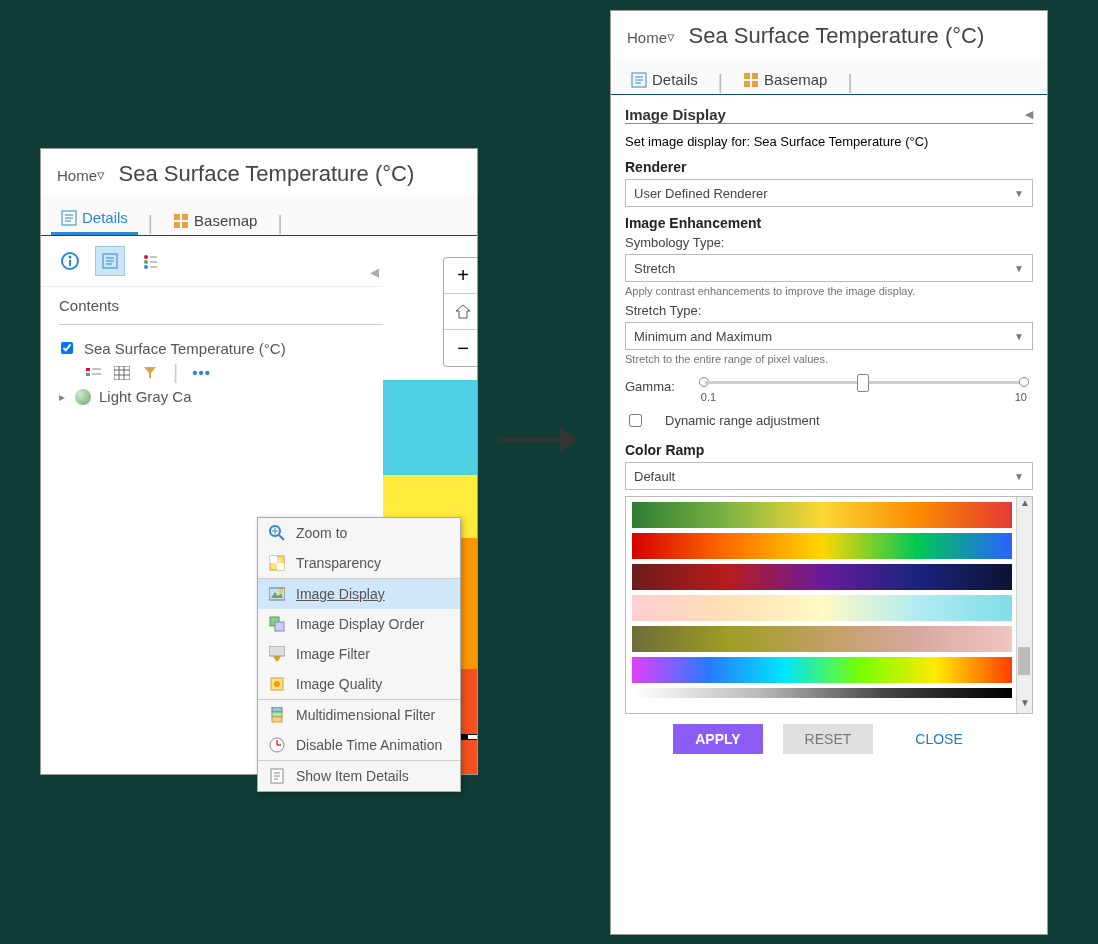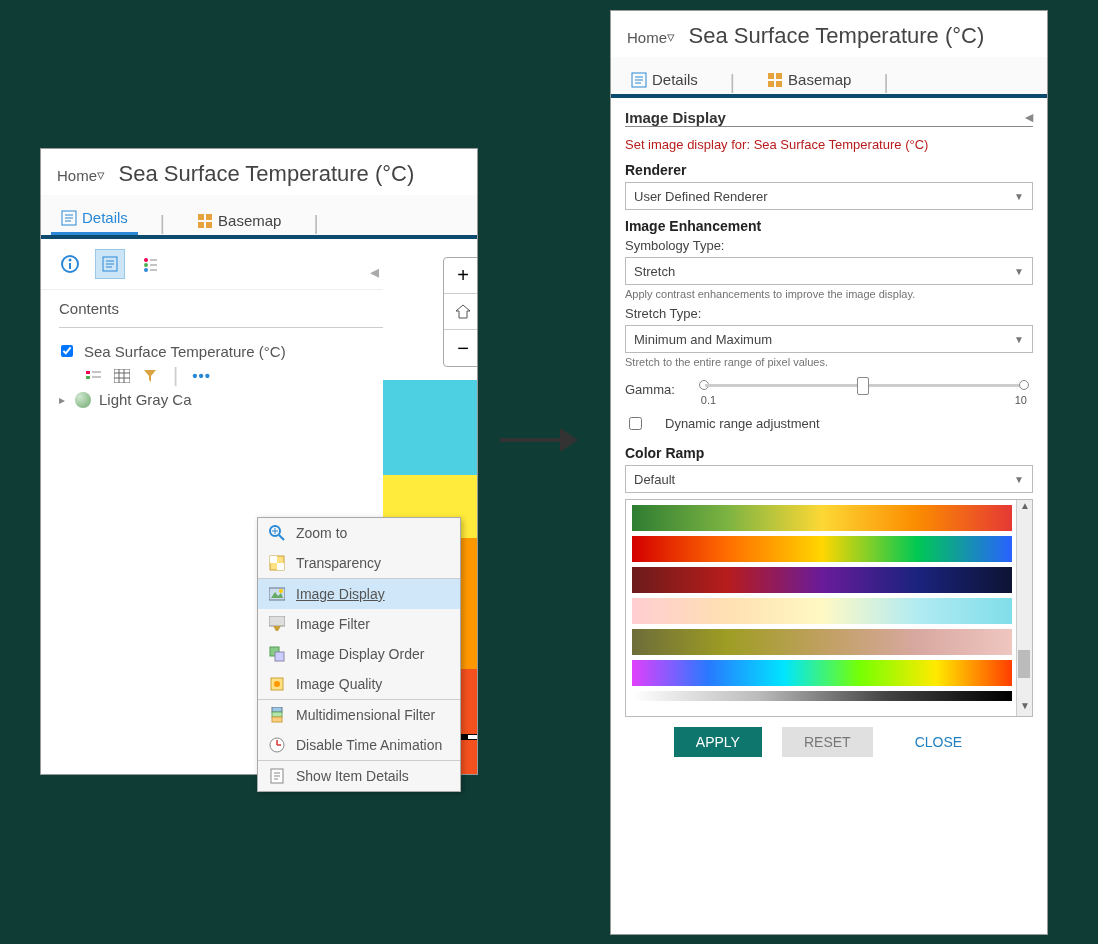--- a/index.html
+++ b/index.html
@@ -3,21 +3,21 @@
 <meta charset="utf-8">
 <style>
   * { box-sizing: border-box; font-family: "Segoe UI", Arial, sans-serif; }
   body { margin:0; background:#0f3d36; width:1098px; height:944px; position:relative; }
   .panel { position:absolute; background:#fff; border:1px solid #999; }
   
   .left { left:40px; top:148px; width:438px; height:627px; }
   .hdr { padding:12px 16px 8px; display:flex; align-items:baseline; gap:14px;}
   .homebtn { font-size:15px; color:#555; display:flex; align-items:flex-end; gap:0; cursor:pointer;}
   .title { font-size:22px; font-weight:300; color:#444; }
-  .tabs { border-bottom:4px solid #0c4a6e; background:#fafafa; padding:8px 10px 0; display:flex; gap:18px; align-items:flex-end;}
+  .tabs { border-bottom:1px solid #0c4a6e; background:#fafafa; padding:8px 10px 0; display:flex; gap:6px; align-items:flex-end;}
   .tab { padding:6px 10px; font-size:15px; color:#444; display:flex; align-items:center; gap:5px; cursor:pointer;}
   .tab.active { border-bottom:3px solid #2a88d6; color:#2a88d6;}
   .sep { color:#bbb; font-size:20px; padding:0 4px;}
   .subbar { display:flex; align-items:center; gap:10px; padding:10px 14px; border-bottom:1px solid #eee;}
   .iconbtn { width:30px; height:30px; display:flex; align-items:center; justify-content:center; cursor:pointer; }
   .iconbtn.selected { background:#cde6f7; border:1px solid #9cc8e8;}
   .contents-lbl { font-size:15px; color:#555; padding:10px 18px 4px;}
   .divider { border-top:1px solid #ccc; margin:6px 18px 10px;}
   .tree { padding:0 16px; font-size:15px; color:#555; }
   .treerow { display:flex; align-items:center; gap:8px; padding:4px 0;}
@@ -49,21 +49,21 @@
   .maplabel { position:absolute; font-size:12px; color:#555; background:rgba(255,255,255,.4); padding:0 2px; pointer-events:none;}
   
   .bigarrow { position:absolute; left:500px; top:428px; width:80px; height:24px; }
   .bigarrow .line { position:absolute; left:0; top:10px; width:64px; height:4px; background:#333;}
   .bigarrow .head { position:absolute; left:60px; top:0; width:0; height:0; border-left:18px solid #333; border-top:12px solid transparent; border-bottom:12px solid transparent;}
   
   .right { left:610px; top:10px; width:438px; height:925px; display:flex; flex-direction:column;}
   .panelbody { padding:8px 14px; font-size:13px; color:#444; overflow:hidden;}
   .panelhdr { display:flex; justify-content:space-between; border-bottom:1px solid #888; margin:2px 0 10px; align-items:center;}
   .panelhdr span { font-weight:600; font-size:15px; color:#333;}
-  .desc { font-size:13px; color:#b91c1c; margin-bottom:10px;}
+  .desc { font-size:13px; color:#000000; margin-bottom:10px;}
   .bold { font-weight:700; color:#222; margin:8px 0 4px; font-size:14px;}
   .field { font-size:13px; color:#444; margin-top:4px;}
   .select { border:1px solid #bbb; width:100%; height:28px; display:flex; align-items:center; justify-content:space-between; padding:0 8px; background:#fff; cursor:pointer; margin-top:4px;}
   .select .arrow { font-size:10px; color:#777;}
   .hint { font-size:11px; color:#737373; margin:3px 0 6px;}
   .gammarow { display:flex; align-items:center; gap:20px; margin-top:6px;}
   .slider { flex:1; position:relative; height:30px;}
   .slider .track { position:absolute; left:10px; right:10px; top:10px; height:3px; background:#ccc;}
   .slider .thumb { position:absolute; top:3px; width:12px; height:18px; background:#fff; border:1px solid #888; border-radius:2px;}
   .slider .end { position:absolute; top:6px; width:10px; height:10px; border:1px solid #888; border-radius:50%; background:#fff;}
@@ -72,21 +72,21 @@
   table.stats { border-collapse:collapse; width:100%; font-size:13px;}
   table.stats td, table.stats th { border:1px solid #bbb; padding:4px 8px; text-align:left; font-weight:normal;}
   table.stats th { background:#eee; color:#555;}
   .rampbox { border:1px solid #bbb; margin-top:6px; position:relative; height:218px; overflow:hidden;}
   .rampscroll { position:absolute; right:0; top:0; width:16px; bottom:0; background:#eee; border-left:1px solid #ccc;}
   .rampscroll .sthumb { position:absolute; right:2px; top:150px; width:12px; height:28px; background:#bbb;}
   .rampscroll .sbtn { position:absolute; left:0; width:16px; height:16px; font-size:10px; text-align:center; color:#666; cursor:pointer;}
   .ramp { height:26px; margin:5px 20px 0 6px; }
   .btnrow { display:flex; gap:20px; justify-content:center; padding:10px 0;}
   .btn { padding:7px 22px; font-size:14px; cursor:pointer; border:none;}
-  .btn.apply { background:#0f766e; color:#fff;}
+  .btn.apply { background:#8b5cf6; color:#fff;font-weight:bold;}
   .btn.reset { background:#e0e0e0; color:#777;}
   .btn.close { background:transparent; color:#1f7fc0;}
   
   svg { display:block; }
 </style>
 </head>
 <body>
 
 <div class="panel left">
   <div class="hdr">
@@ -247,34 +247,34 @@
             <rect x="0" y="2" width="16" height="12" fill="#cde" stroke="#678"></rect>
             <polygon points="2,12 6,6 9,10 12,7 14,12" fill="#6a6"></polygon>
             <circle cx="12" cy="5" r="2" fill="#fc0"></circle>
           </svg>
         </span>
       <span style="text-decoration:underline">Image Display</span>
     </div>
     <div class="item">
       <span class="micon">
           <svg width="16" height="16">
+            <rect x="1" y="1" width="9" height="9" fill="#8c8" stroke="#595"></rect>
+            <rect x="6" y="6" width="9" height="9" fill="#ccf" stroke="#88a"></rect>
+          </svg>
+        </span>
+      <span>Image Display Order</span>
+    </div>
+    <div class="item">
+      <span class="micon">
+          <svg width="16" height="16">
             <rect x="0" y="0" width="16" height="10" fill="#dedede" stroke="#999"></rect>
             <polygon points="4,10 12,10 9,15 7,15" fill="#c9a13b"></polygon>
           </svg>
         </span>
       <span>Image Filter</span>
-    </div>
-    <div class="item">
-      <span class="micon">
-          <svg width="16" height="16">
-            <rect x="1" y="1" width="9" height="9" fill="#8c8" stroke="#595"></rect>
-            <rect x="6" y="6" width="9" height="9" fill="#ccf" stroke="#88a"></rect>
-          </svg>
-        </span>
-      <span>Image Display Order</span>
     </div>
     <div class="item">
       <span class="micon">
           <svg width="16" height="16">
             <rect x="2" y="2" width="12" height="12" fill="#ffe082" stroke="#c9a13b"></rect>
             <circle cx="8" cy="8" r="3" fill="#ff9800"></circle>
           </svg>
         </span>
       <span>Image Quality</span>
     </div>

